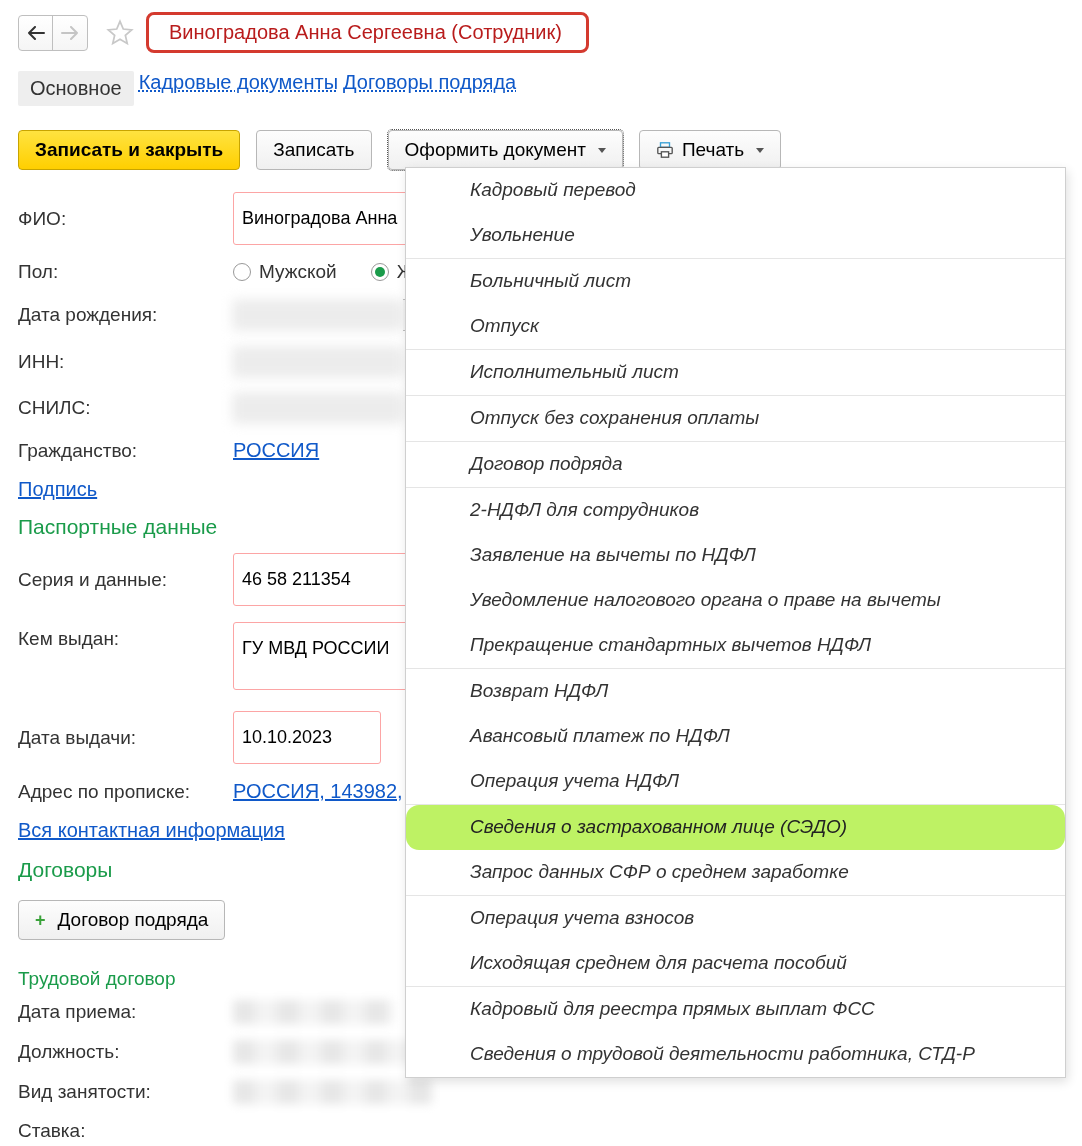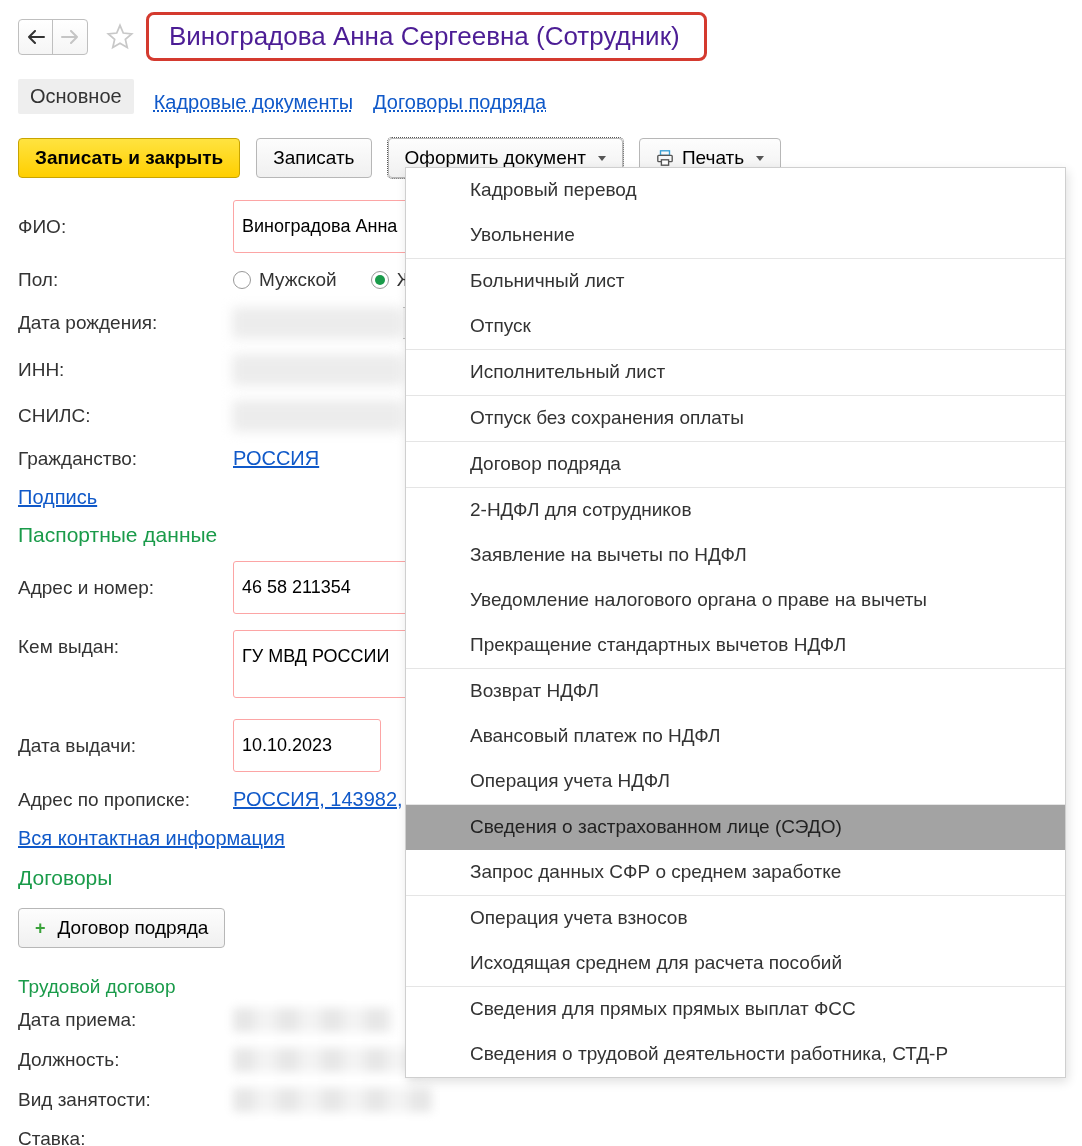--- a/index.html
+++ b/index.html
@@ -22,24 +22,24 @@
   .nav-btn { width: 34px; height: 34px; display:flex; align-items:center; justify-content:center; border-right: 1px solid #bfbfbf; cursor:pointer; }
   .nav-btn:last-child { border-right: none; }
   .nav-btn.disabled { color: #bdbdbd; }
   .star-icon { width: 28px; height: 28px; margin-left: 10px; color: #c8c8c8; }
   .title-box {
     border: 3px solid #d43a2f;
     border-radius: 8px;
     padding: 6px 24px 6px 20px;
     margin-left: 4px;
   }
-  .title-text { font-size: 26px; color: #4c1d95; }
-
-  
-  .tabs-row { display:flex; align-items:flex-end; gap: 20px; margin-bottom: 24px; }
+  .title-text { font-size: 20px; color: #b91c1c; }
+
+  
+  .tabs-row { display:flex; align-items:flex-start; gap: 5px; margin-bottom: 24px; }
   .tab-main { background:#eee; padding: 6px 12px; border-radius: 2px; font-size: 20px; }
   .link { color: #1059c9; text-decoration: underline dotted; cursor: pointer; font-size: 20px; }
   .link.solid { text-decoration: underline; }
 
   
   .toolbar { display:flex; gap: 16px; margin-bottom: 22px; align-items:center; }
   .btn {
     border: 1px solid #b7b7b7;
     background: linear-gradient(#fdfdfd,#f0f0f0);
     border-radius: 4px;
@@ -104,29 +104,30 @@
   .dropdown {
     position: absolute;
     top: 167px;
     left: 405px;
     right: 16px;
     background: #fff;
     border: 1px solid #cfcfcf;
     box-shadow: 2px 4px 10px rgba(0,0,0,0.12);
     z-index: 100;
     max-height: 940px;
+    font-style: italic;
   }
   .dd-item {
     padding: 11px 16px 11px 64px;
     font-size: 19px;
     color: #333;
     cursor: pointer;
     border-bottom: 1px solid transparent;
   }
-  .dd-item.highlight { background: #a3a3a3; color:#222; }
+  .dd-item.highlight { background: #bef264; color:#222;border-radius:13px; }
   .dd-sep { border-top: 1px solid #e5e5e5; height:0; }
 
   .truncated-link { color:#1059c9; text-decoration: underline; position:absolute; right:0; }
 </style>
 </head>
 <body>
 
 <div class="topbar">
   <div class="nav-btns">
     <div class="nav-btn">
@@ -227,21 +228,21 @@
   <div class="row">
     <div class="lbl">Гражданство:</div>
     <div class="ctrl"><span class="link solid">РОССИЯ</span></div>
   </div>
 
   <div style="margin-bottom:14px;"><span class="link solid">Подпись</span></div>
 
   <div class="section-title">Паспортные данные</div>
 
   <div class="row">
-    <div class="lbl">Адрес и номер:</div>
+    <div class="lbl">Серия и данные:</div>
     <div class="ctrl"><input type="text" class="input-sm" style="width: 190px;" value="46 58 211354"></div>
   </div>
 
   <div class="row" style="align-items:flex-start;">
     <div class="lbl" style="padding-top:6px;">Кем выдан:</div>
     <div class="ctrl"><textarea style="width: 175px;">ГУ МВД РОССИИ</textarea></div>
   </div>
 
   <div class="row">
     <div class="lbl">Дата выдачи:</div>
@@ -315,15 +316,15 @@
     <div class="dd-item">Возврат НДФЛ</div>
     <div class="dd-item">Авансовый платеж по НДФЛ</div>
     <div class="dd-item">Операция учета НДФЛ</div>
     <div class="dd-sep"></div>
     <div class="dd-item highlight">Сведения о застрахованном лице (СЭДО)</div>
     <div class="dd-item">Запрос данных СФР о среднем заработке</div>
     <div class="dd-sep"></div>
     <div class="dd-item">Операция учета взносов</div>
     <div class="dd-item">Исходящая среднем для расчета пособий</div>
     <div class="dd-sep"></div>
-    <div class="dd-item">Сведения для прямых прямых выплат ФСС</div>
+    <div class="dd-item">Кадровый для реестра прямых выплат ФСС</div>
     <div class="dd-item">Сведения о трудовой деятельности работника, СТД-Р</div>
   </div>
 
 </body></html>

